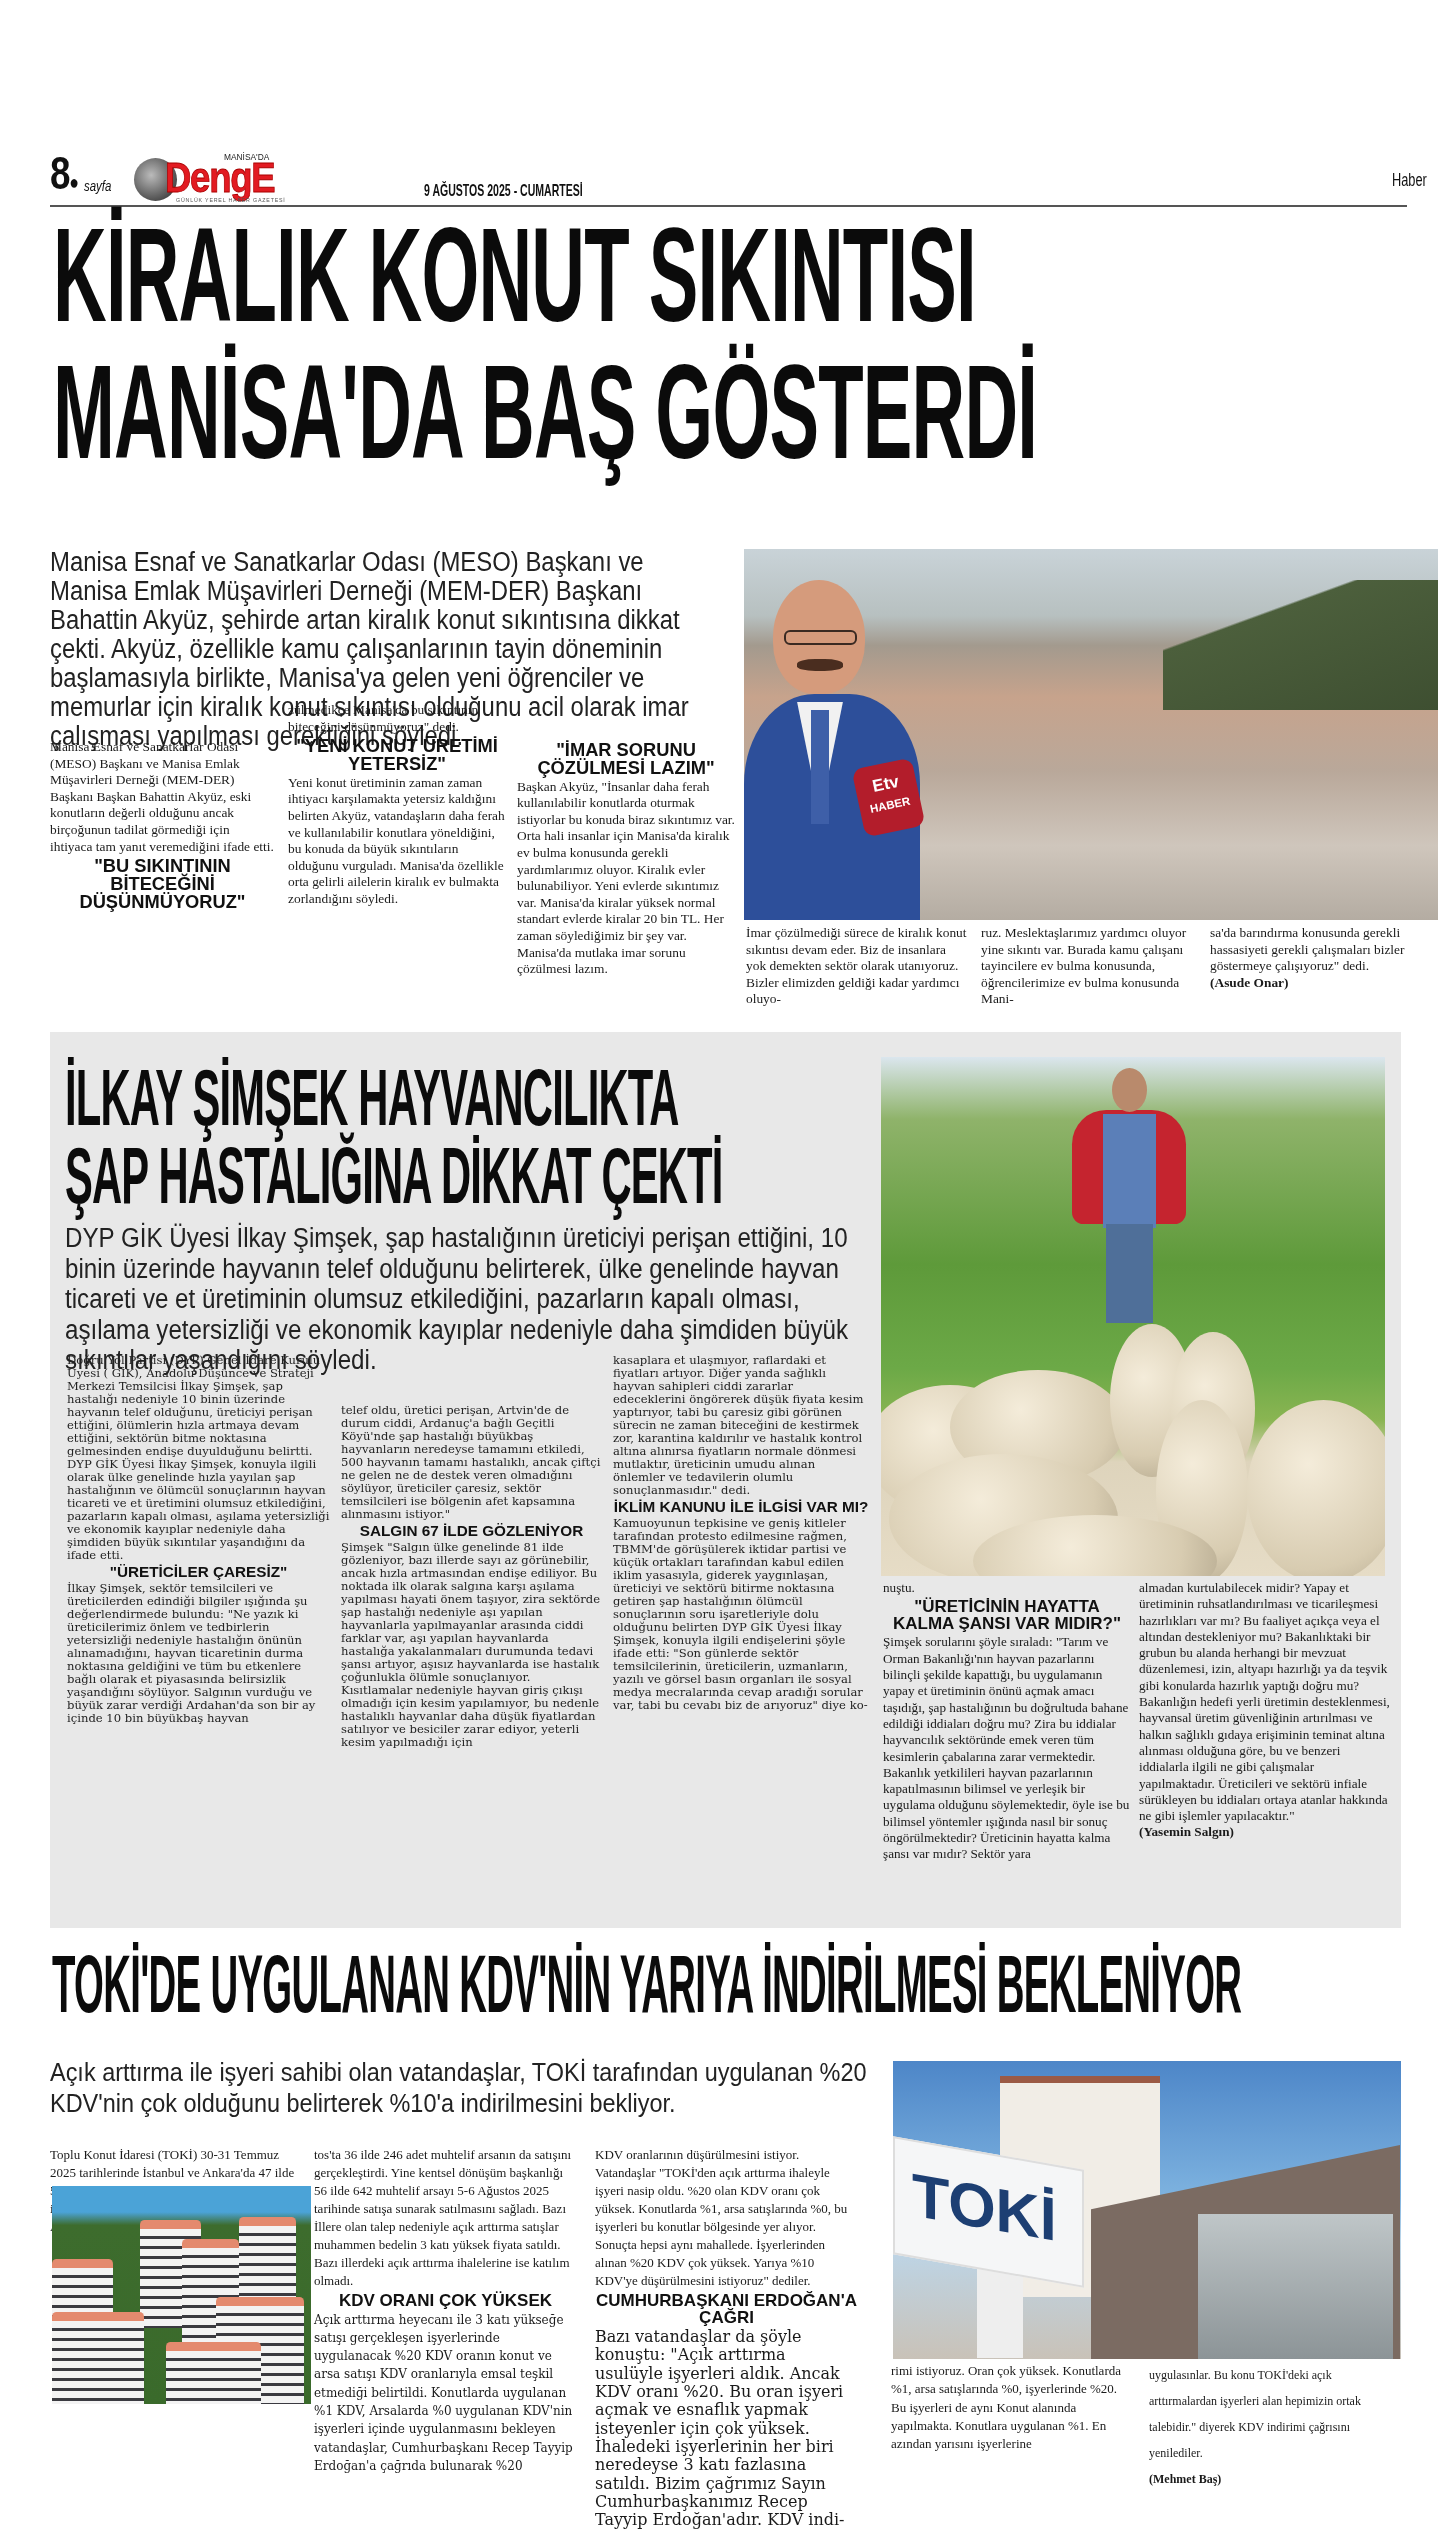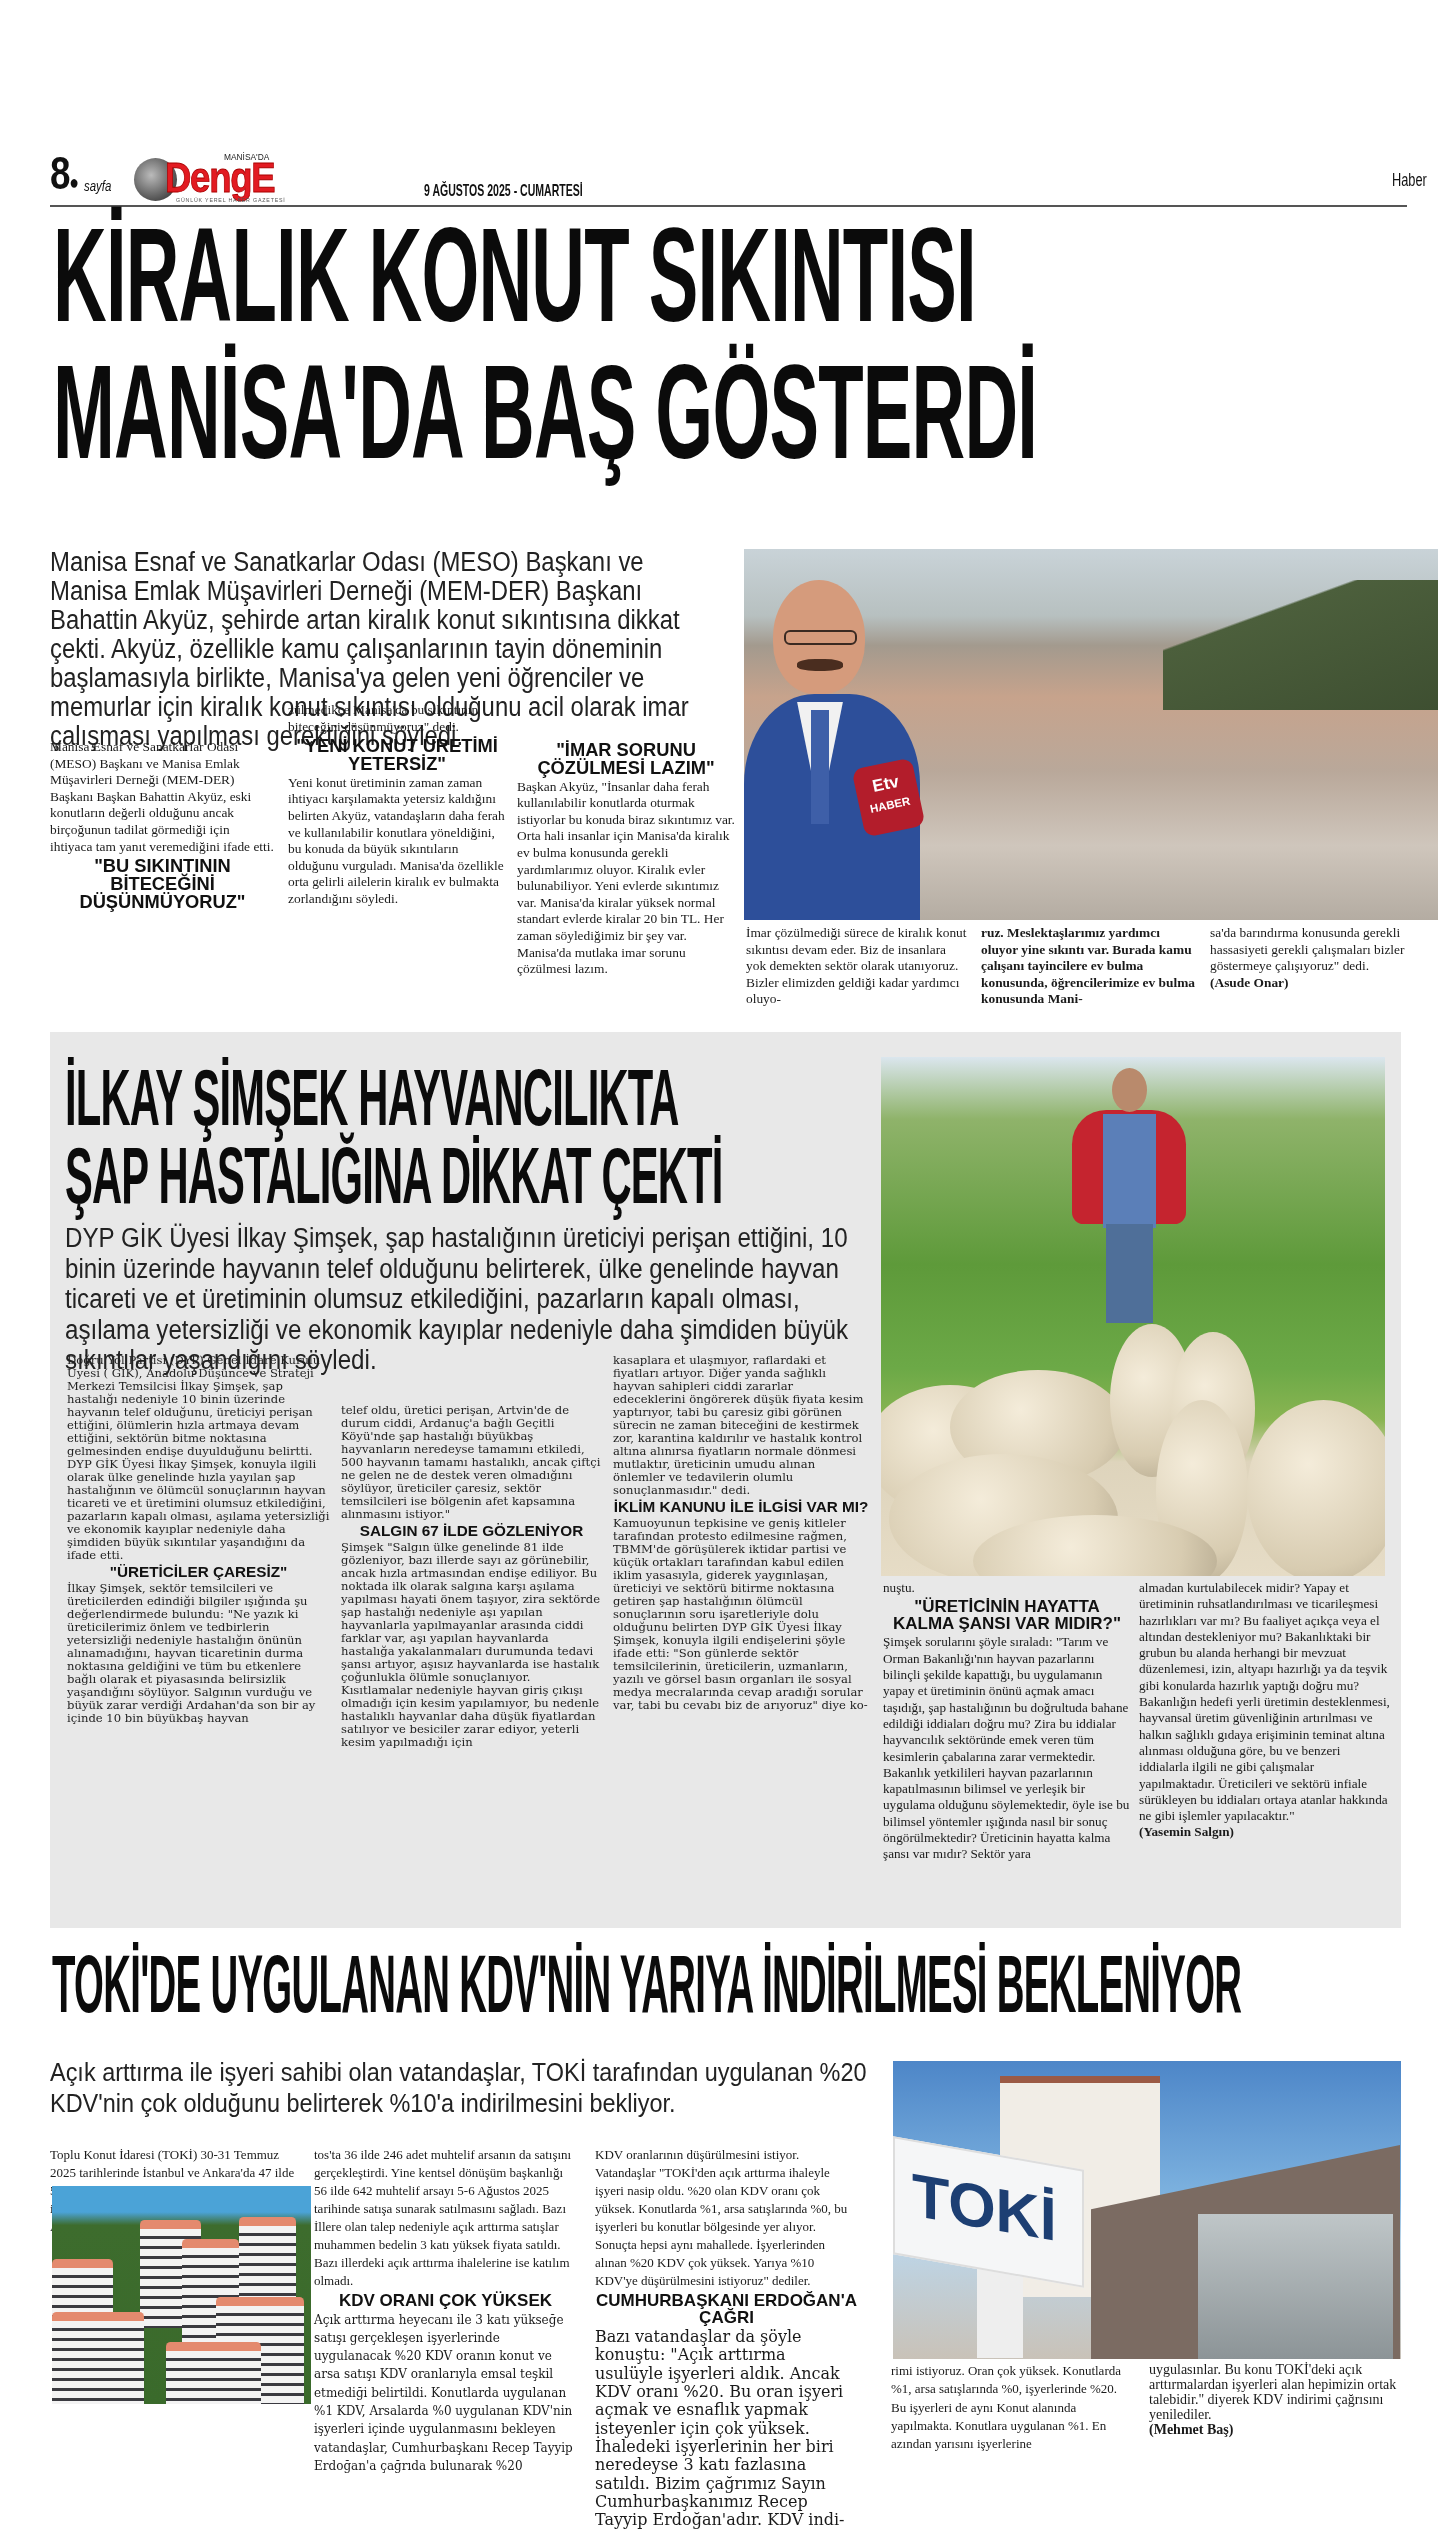--- a/index.html
+++ b/index.html
@@ -112,21 +112,21 @@
     <div class="shirt"></div>
     <div class="tie"></div>
     <div class="head"></div>
     <div class="glasses"></div>
     <div class="stache"></div>
     <div class="mic"><span>Etv</span><br><span style="font-size:11.4px">HABER</span></div>
   </div>
 </div>
 
 <div class="abs cap" style="left:746px;top:925px;width:223px;">İmar çözülmediği sürece de kiralık konut sıkıntısı devam eder. Biz de insanlara yok demekten sektör olarak utanıyoruz. Bizler elimizden geldiği kadar yardımcı oluyo-</div>
-<div class="abs cap" style="left:981px;top:925px;width:218px;font-weight:bold;">ruz. Meslektaşlarımız yardımcı oluyor yine sıkıntı var. Burada kamu çalışanı tayincilere ev bulma konusunda, öğrencilerimize ev bulma konusunda Mani-</div>
+<div class="abs cap" style="left:981px;top:925px;width:218px;">ruz. Meslektaşlarımız yardımcı oluyor yine sıkıntı var. Burada kamu çalışanı tayincilere ev bulma konusunda, öğrencilerimize ev bulma konusunda Mani-</div>
 <div class="abs cap" style="left:1210px;top:925px;width:229px;">
   <p>sa'da barındırma konusunda gerekli hassasiyeti gerekli çalışmaları bizler göstermeye çalışıyoruz" dedi.</p>
   <span class="byline">(Asude Onar)</span>
 </div>
 
 <div class="abs graybox"></div>
 <div class="abs hl hl2">
   <div>İLKAY ŞİMŞEK HAYVANCILIKTA</div>
   <div>ŞAP HASTALIĞINA DİKKAT ÇEKTİ</div>
 </div>
@@ -205,17 +205,17 @@
   <div class="tower"></div>
   <div class="shop"></div>
   <div class="glass"></div>
   <div class="post"></div>
   <div class="sign">
       <div class="signtext">TOKİ</div>
     </div>
 </div>
 
 <div class="abs col3body" style="left:891px;top:2362px;width:244px;font-size:13px;line-height:18.3px;">rimi istiyoruz. Oran çok yüksek. Konutlarda %1, arsa satışlarında %0, işyerlerinde %20. Bu işyerleri de aynı Konut alanında yapılmakta. Konutlara uygulanan %1. En azından yarısını işyerlerine</div>
-<div class="abs col3body" style="left:1149px;top:2362px;width:252px;font-size:14px;line-height:15px;">
+<div class="abs col3body" style="left:1149px;top:2362px;width:252px;font-size:12px;line-height:26px;">
   <p>uygulasınlar. Bu konu TOKİ'deki açık arttırmalardan işyerleri alan hepimizin ortak talebidir." diyerek KDV indirimi çağrısını yenilediler.</p>
   <span class="byline">(Mehmet Baş)</span>
 </div>
 
 
 </body></html>

